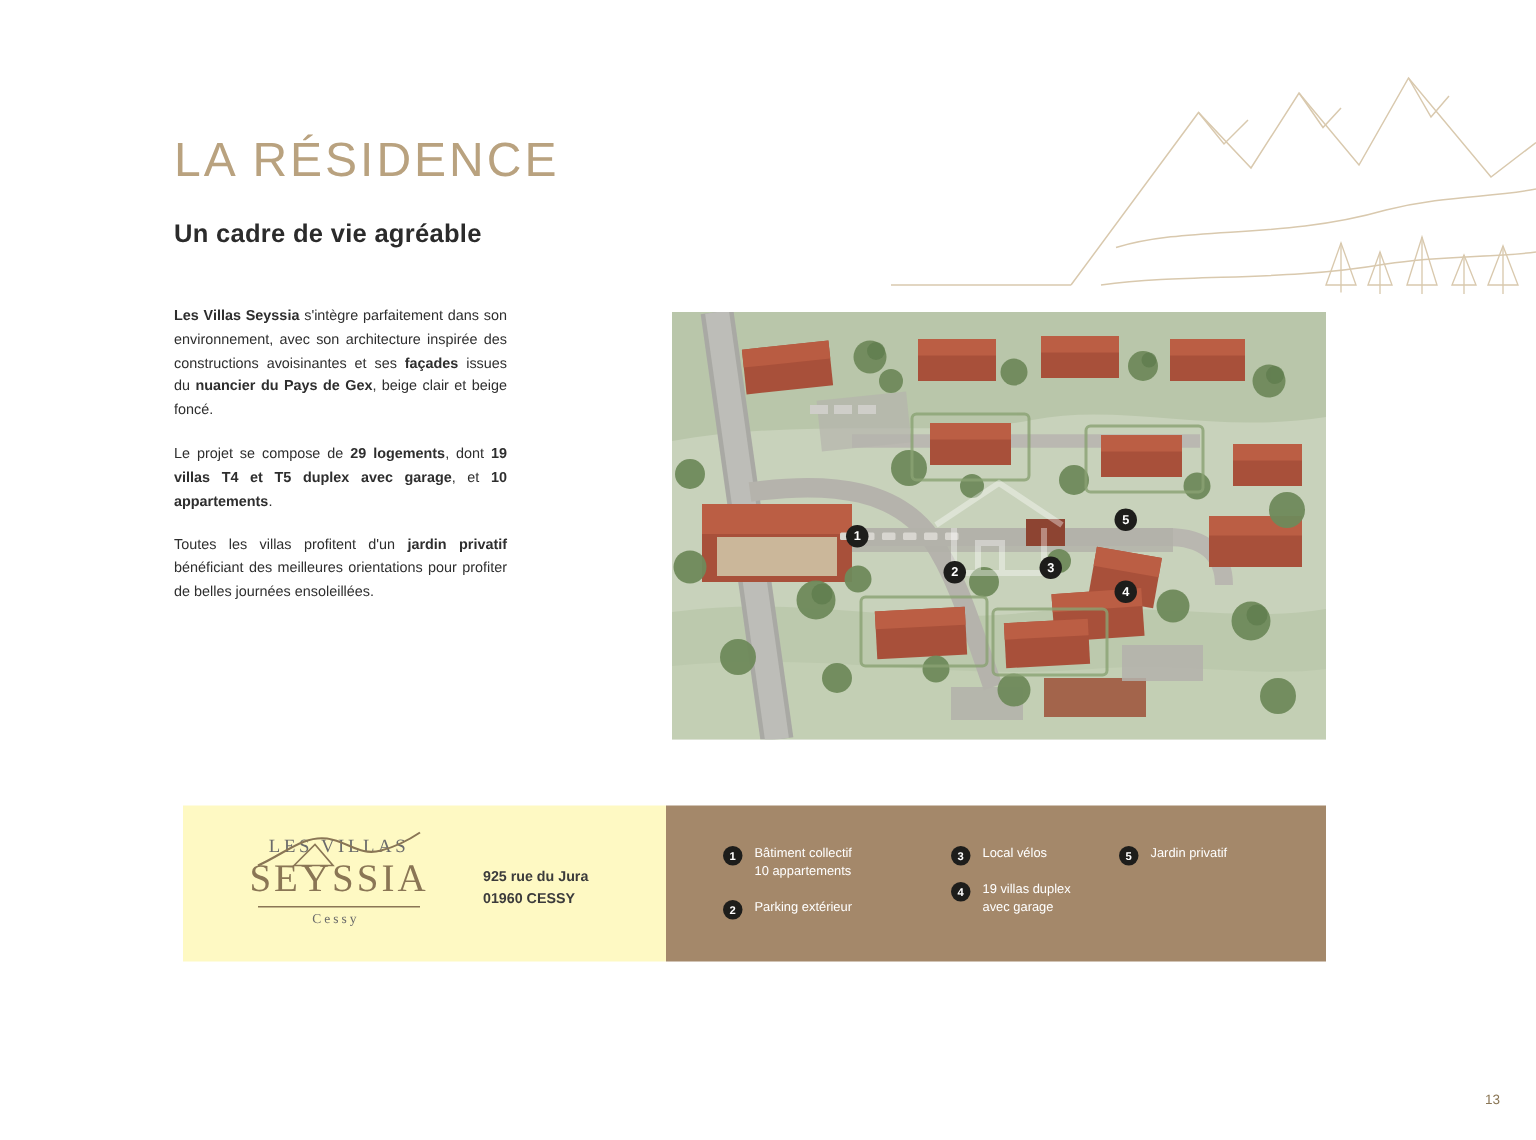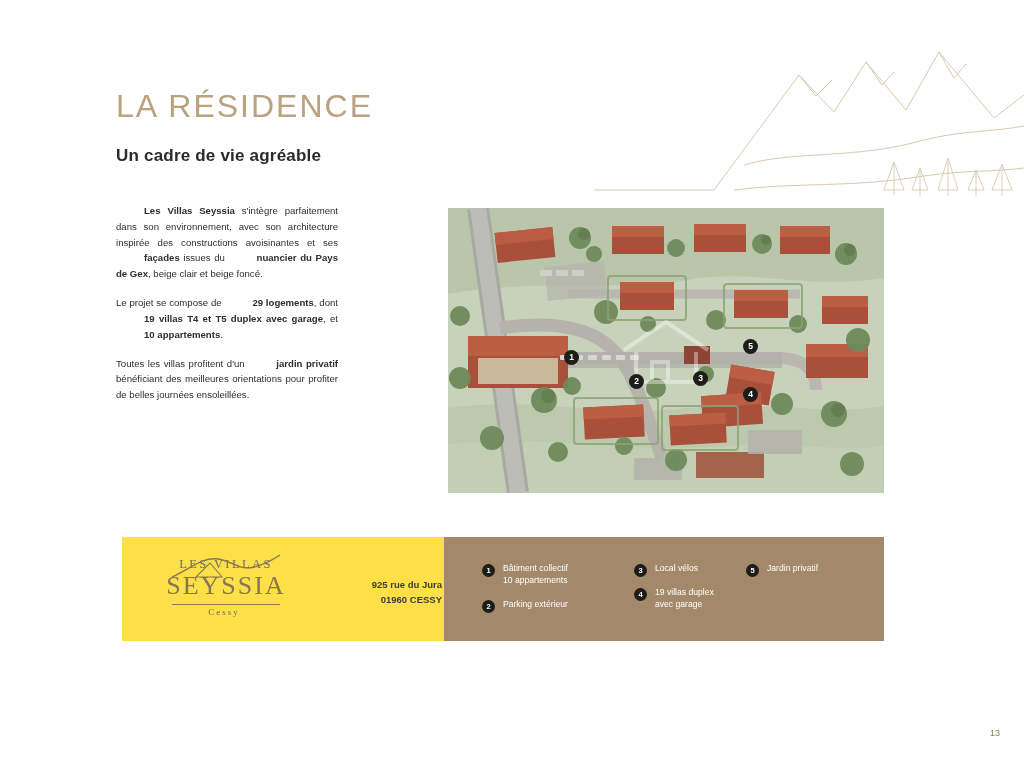--- a/index.html
+++ b/index.html
@@ -57,21 +57,21 @@
     position: absolute;
     left: 116px;
     top: 203px;
     width: 222px;
     font-size: 9.6px;
     line-height: 1.65;
     color: #2e2e2e;
     text-align: justify;
   }
   .copy p { margin: 0 0 13px 0; }
-  .copy b { font-weight: bold; margin-left: 28px; }
+  .copy b { font-weight: bold; }
 
   
   .plan {
     position: absolute;
     left: 448px;
     top: 208px;
     width: 436px;
     height: 285px;
     overflow: hidden;
     background: #cfd8c6;
@@ -120,21 +120,21 @@
   .band {
     position: absolute;
     left: 122px;
     top: 537px;
     width: 762px;
     height: 104px;
     display: flex;
   }
   .band-left {
     width: 322px;
-    background: #fde047;
+    background: #fef9c3;
     position: relative;
     display: flex;
     align-items: center;
   }
   .band-right {
     flex: 1;
     background: #a4886a;
     position: relative;
   }
 
@@ -179,21 +179,21 @@
     top: -4px;
     width: 112px;
     height: 26px;
   }
 
   .address {
     position: absolute;
     left: 200px;
     top: 40px;
     width: 120px;
-    text-align: right;
+    text-align: left;
     font-size: 9.5px;
     font-weight: bold;
     color: #3b3b3b;
     line-height: 1.6;
   }
 
   .legend-item {
     position: absolute;
     display: flex;
     align-items: flex-start;

